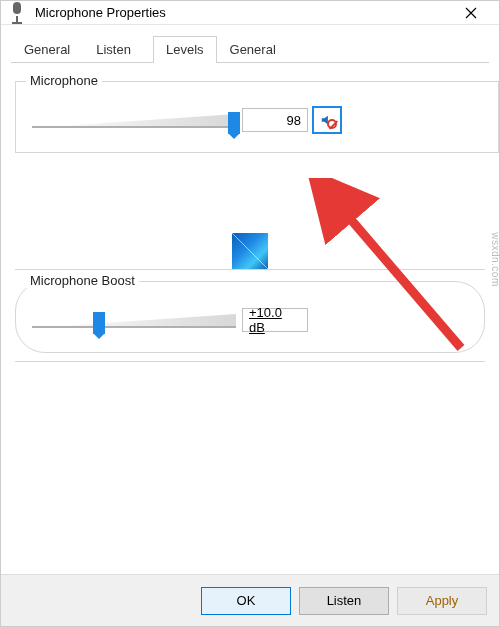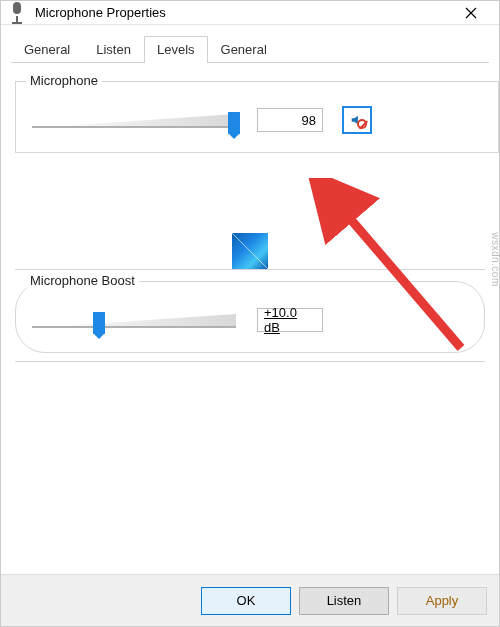--- a/index.html
+++ b/index.html
@@ -17,31 +17,31 @@
   .titlebar .icon .stand { position: absolute; bottom: 0; left: 3px; width: 10px; height: 2px; background: #666; }
   .titlebar .icon .pole { position: absolute; bottom: 0; left: 7px; width: 2px; height: 8px; background: #666; }
   .titlebar .icon .head { position: absolute; top: 0; left: 4px; width: 8px; height: 12px; background: #666; border-radius: 4px; }
   .titlebar .title { flex: 1; color: #000; }
   .titlebar .close { width: 40px; height: 38px; display: flex; align-items: center; justify-content: center; color: #000; font-size: 16px; }
   .tabs-row { display: flex; align-items: flex-start; padding: 10px 10px 0 10px; }
   .tab {
     padding: 5px 12px 6px 12px; color: #333; background: transparent;
     border: 1px solid transparent; border-bottom: none; position: relative; top: 1px;
   }
-  .tab.active { border-color: #d0d0d0; background: #fff; z-index: 2; }
+  .tab.active { border-color: #d0d0d0; background: #fff; z-index: 2; margin-left: 9px; }
   .tab-line { height: 1px; background: #d0d0d0; margin: 0 10px; }
   .tab-content { flex: 1; padding: 18px 0 0 14px; position: relative; }
   .groupbox {
     border: 1px solid #d6d6d6; position: relative; padding: 24px 14px 18px 14px;
     margin-bottom: 16px;
   }
   .groupbox .legend {
     position: absolute; top: -9px; left: 10px; background: #fff; padding: 0 4px; color: #222;
   }
-  .slider-row { display: flex; align-items: center; gap: 19px; }
+  .slider-row { display: flex; align-items: center; gap: 4px; }
   .slider {
     width: 208px; height: 28px; position: relative;
   }
   .slider .track-base {
     position: absolute; left: 2px; bottom: 6px; width: calc(100% - 4px); height: 2px;
     background: #b0b0b0;
   }
   .slider .track-wedge {
     position: absolute; left: 2px; bottom: 6px; width: calc(100% - 4px); height: 14px;
     background: linear-gradient(to right, rgba(200,200,200,0) 0%, #d8d8d8 100%);

